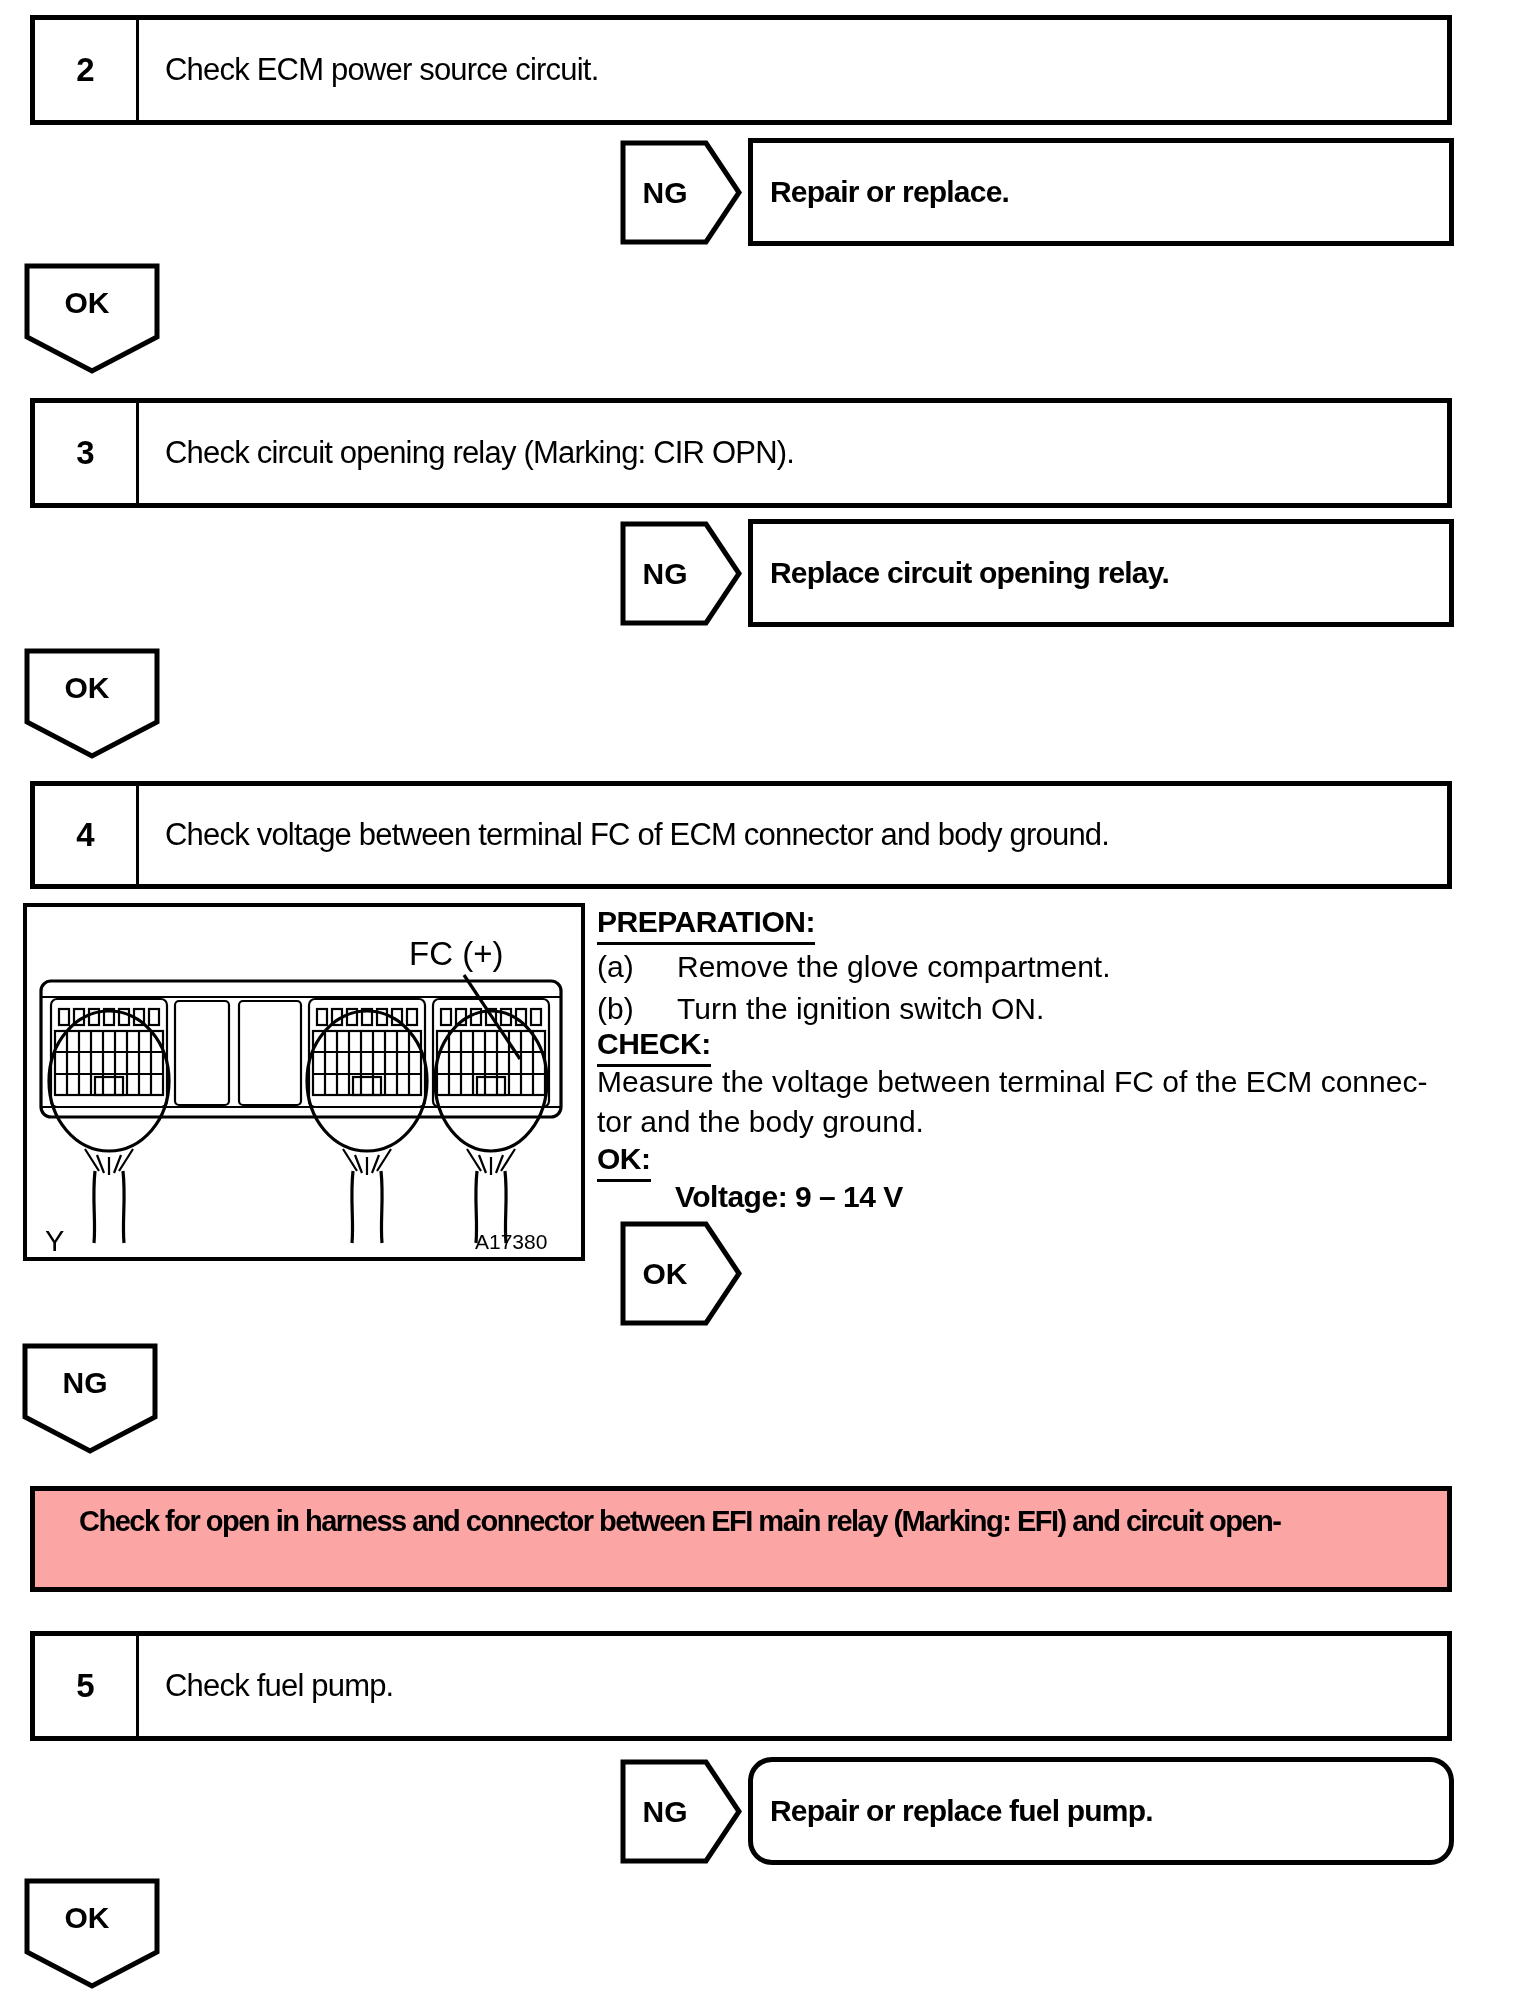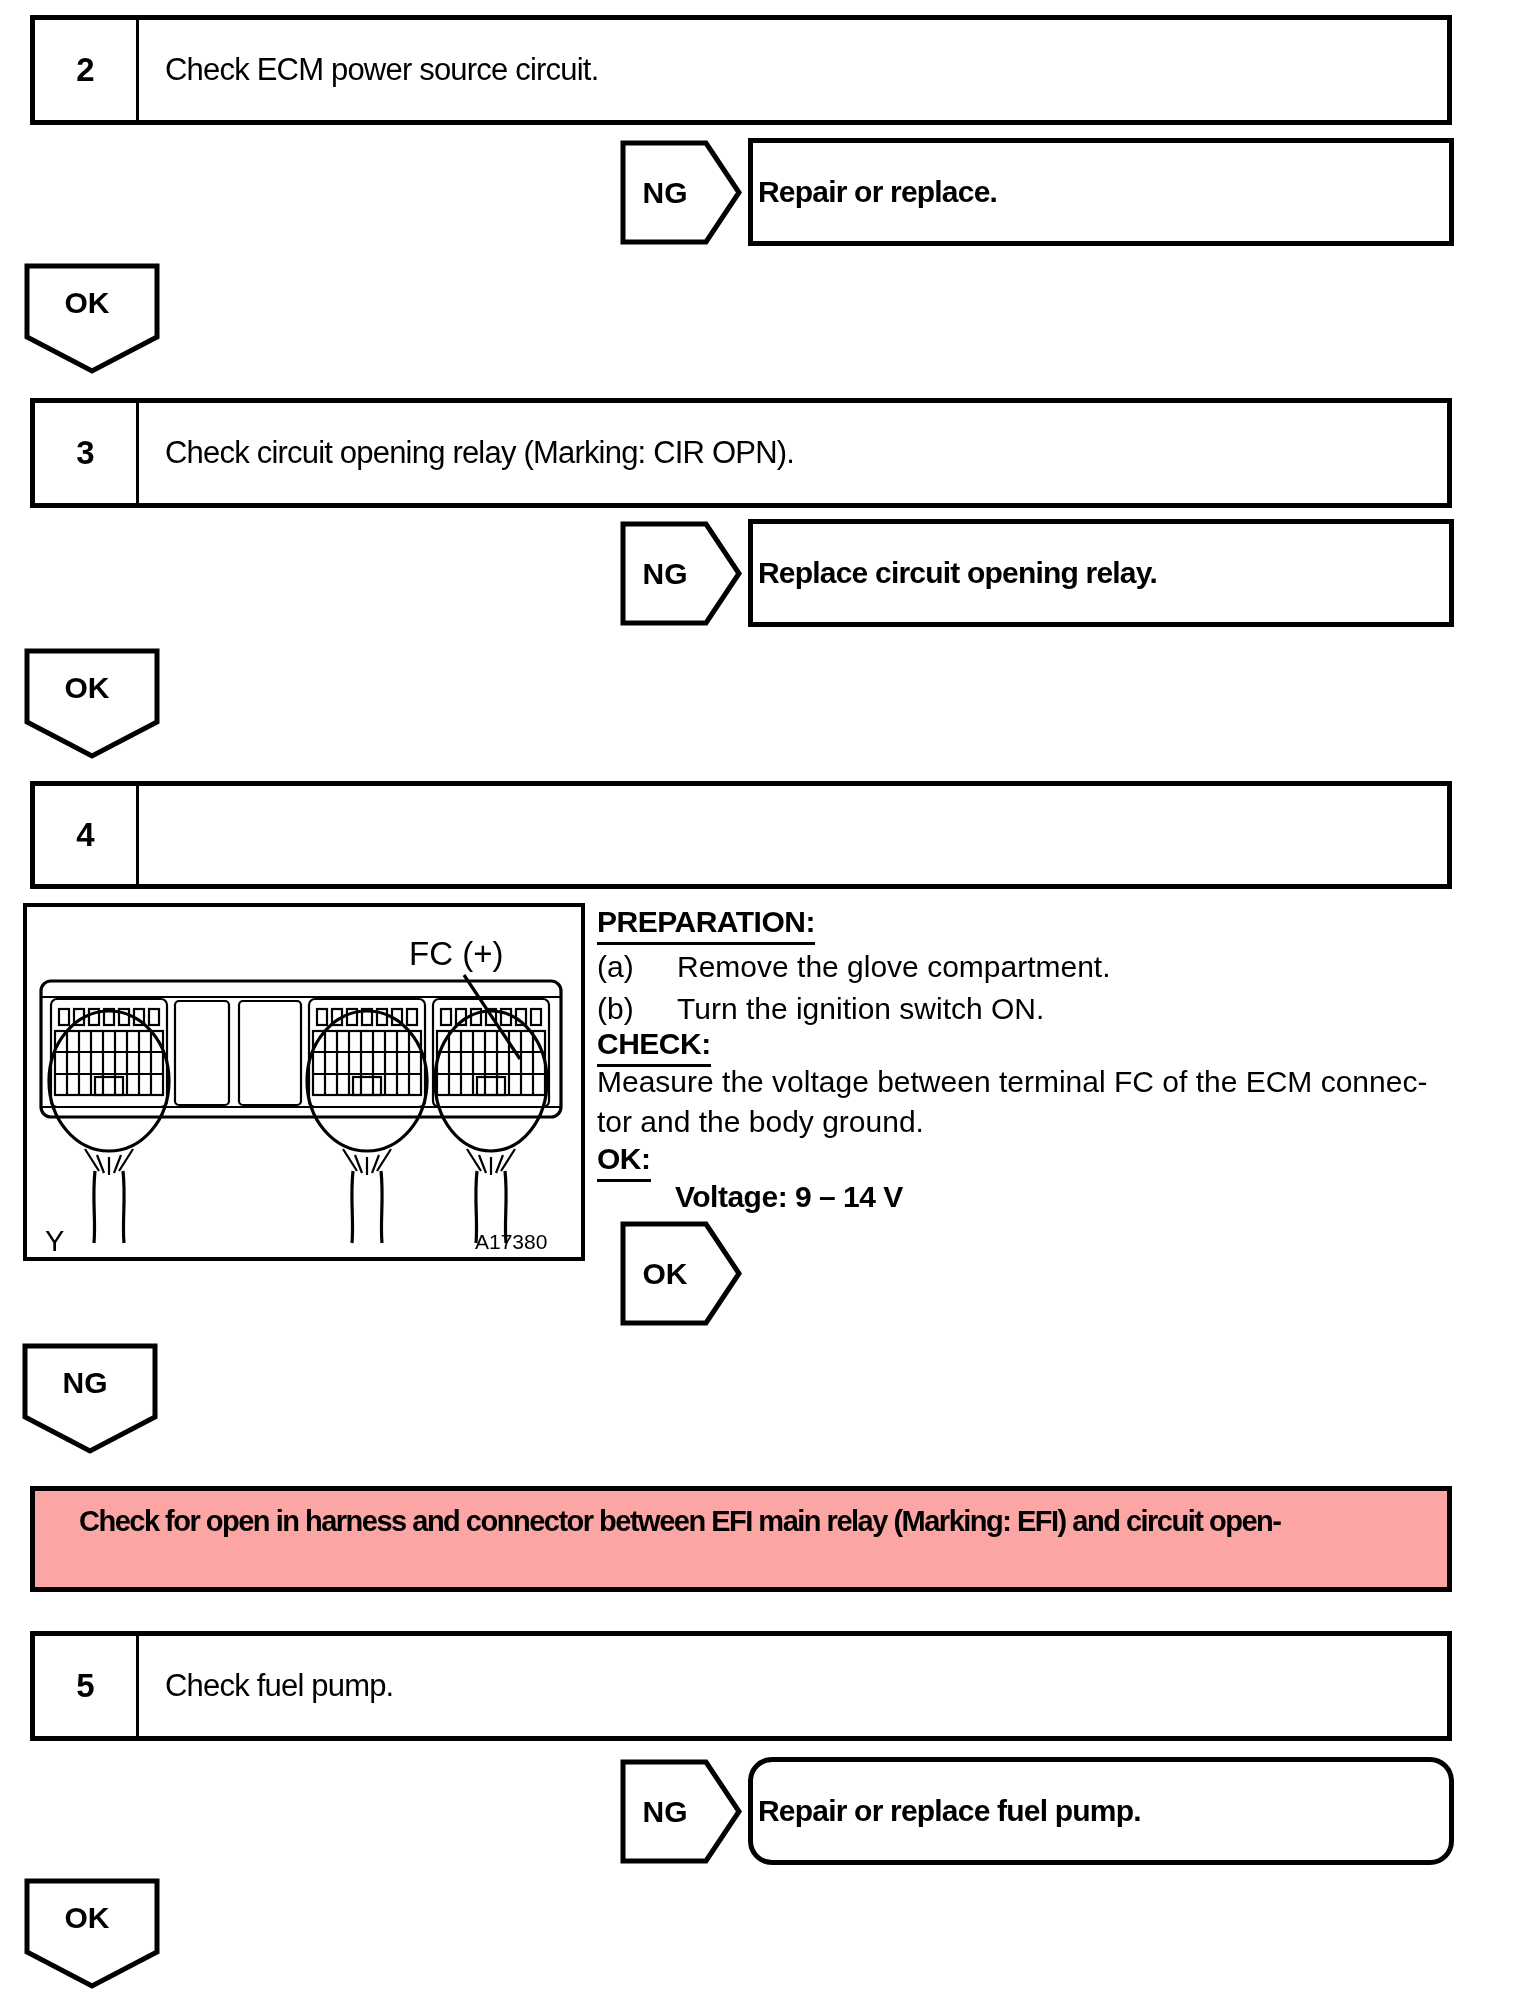--- a/index.html
+++ b/index.html
@@ -27,21 +27,21 @@
   .step-title {
     flex:1; display:flex; align-items:center;
     padding-left:26px; font-size:31px; font-weight:normal; letter-spacing:-0.8px;
     white-space:nowrap;
   }
 
   
   .result-box {
     left:748px; width:706px; height:108px;
     border:5px solid #000; background:#fff;
-    display:flex; align-items:center; padding-left:5px;
+    display:flex; align-items:center; padding-left:17px;
     font-size:30px; font-weight:bold; letter-spacing:-0.8px;
     white-space:nowrap;
   }
 
   
   .pent-right { left:620px; width:122px; height:105px; }
   .pent-down  { width:136px; height:112px; }
   .pent-label {
     font-family:"Liberation Sans", sans-serif;
     font-size:30px; font-weight:bold; fill:#000;
@@ -109,20 +109,21 @@
     <span>Replace circuit opening relay.</span>
   </div>
 
   <svg class="abs pent-down" style="left:24px; top:648px;" viewBox="0 0 136 112">
     <polygon points="3,3 133,3 133,74 68,108 3,74" fill="#fff" stroke="#000" stroke-width="5"></polygon>
     <text class="pent-label" x="63" y="50">OK</text>
   </svg>
 
   <div class="abs step-box" style="top:781px; height:108px;">
     <div class="step-num">4</div>
+    <div class="step-title">Check voltage between terminal FC of ECM connector and body ground.</div>
   </div>
 
   <svg class="abs figure-wrap" viewBox="0 0 562 358">
     <rect x="2" y="2" width="558" height="354" fill="#fff" stroke="#000" stroke-width="4"></rect>
 
     <text class="figtext" x="386" y="62" font-size="33">FC (+)</text>
     <path class="ln" d="M441 72 L497 156"></path>
 
     <rect class="ln" x="18" y="78" width="520" height="136" rx="10"></rect>
     <line class="ln2" x1="18" y1="94" x2="538" y2="94"></line>

